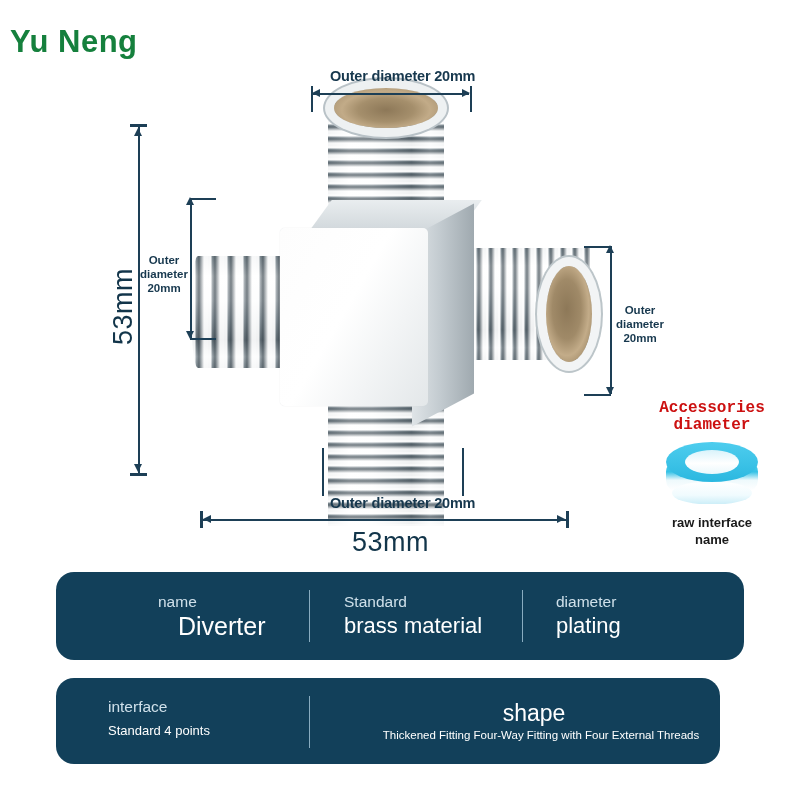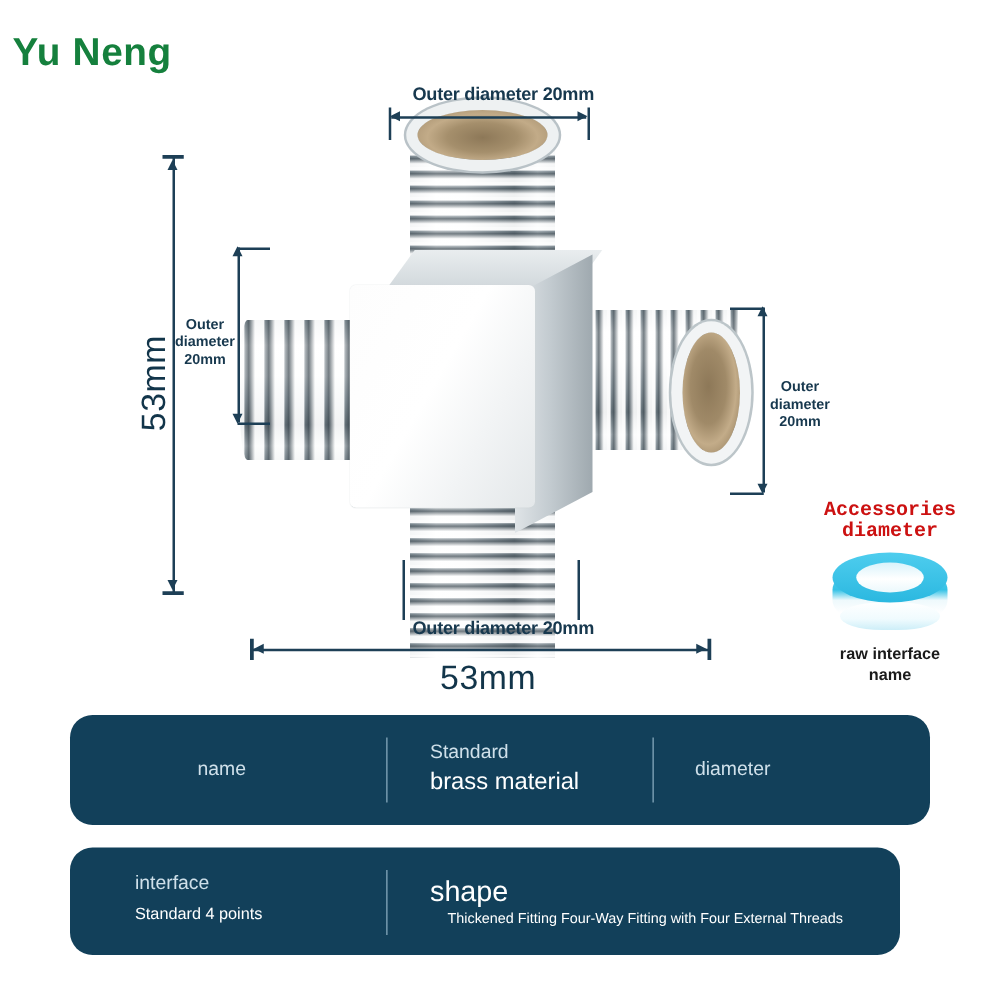--- a/index.html
+++ b/index.html
@@ -93,21 +93,21 @@
     background:linear-gradient(180deg,#ffffff 0%,#f0fbfe 60%,#cdeef8 100%);}
 
   
   .panel{position:absolute;background:#12405a;border-radius:18px;}
   #panel-1{left:56px;top:572px;width:688px;height:88px;}
   #panel-2{left:56px;top:678px;width:664px;height:86px;}
   .cell{position:absolute;top:0;height:100%;display:flex;flex-direction:column;justify-content:center;}
   .cell-label{color:#cfe0ea;font-size:15.5px;line-height:20px;font-family:"Liberation Sans",sans-serif;}
   .cell-value{color:#ffffff;line-height:28px;font-family:"Liberation Sans",sans-serif;}
   .v-xl{font-size:25px;}
-  .v-lg{font-size:19px;}
+  .v-lg{font-size:22px;}
   .v-md{font-size:13px;}
   .v-sm{font-size:11.5px;line-height:17px;}
   .divider{position:absolute;top:18px;width:1.4px;height:52px;background:#9fc0d2;opacity:.85;}
   .lbl-head{color:#ffffff;font-size:23px;line-height:28px;font-family:"Liberation Sans",sans-serif;}
 </style>
 </head>
 <body>
 
 <div class="stage">
 
@@ -176,37 +176,39 @@
       <div class="tape-outer"></div>
       <div class="tape-hole"></div>
     </div>
     <div class="acc-caption">raw interface</div>
     <div class="acc-caption">name</div>
   </div>
 
   <div class="panel" id="panel-1">
     <div class="cell" style="left:52px;width:230px;">
       <div class="cell-label" style="padding-left:50px;">name</div>
+      <div class="cell-value v-xl" style="padding-left:70px;">Diverter</div>
     </div>
     <div class="divider" style="left:253px;"></div>
     <div class="cell" style="left:288px;width:210px;">
       <div class="cell-label">Standard</div>
       <div class="cell-value v-lg">brass material</div>
     </div>
     <div class="divider" style="left:466px;"></div>
     <div class="cell" style="left:500px;width:180px;">
       <div class="cell-label">diameter</div>
+      <div class="cell-value v-lg">plating</div>
     </div>
   </div>
 
   <div class="panel" id="panel-2">
     <div class="cell" style="left:52px;width:200px;">
       <div class="cell-label">interface</div>
       <div class="cell-value v-md">Standard 4 points</div>
     </div>
     <div class="divider" style="left:253px;"></div>
-    <div class="cell" style="left:288px;width:380px;">
+    <div class="cell" style="left:288px;width:380px;align-items:center;">
       <div class="lbl-head">shape</div>
       <div class="cell-value v-sm" style="padding-left:14px;">Thickened Fitting Four-Way Fitting with Four External Threads</div>
     </div>
   </div>
 
 </div>
 
 </body></html>

